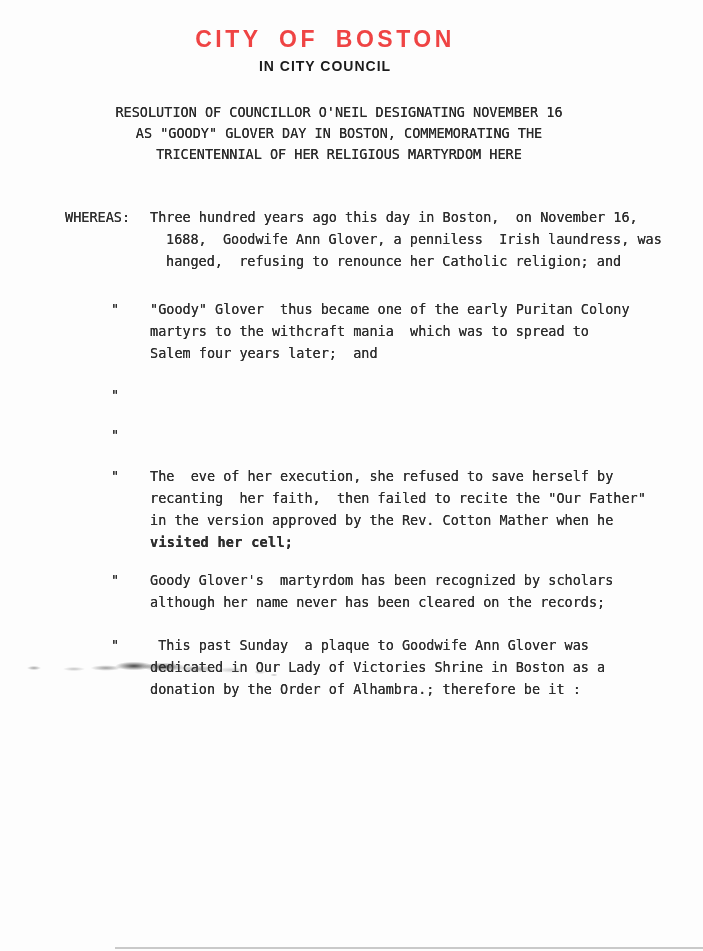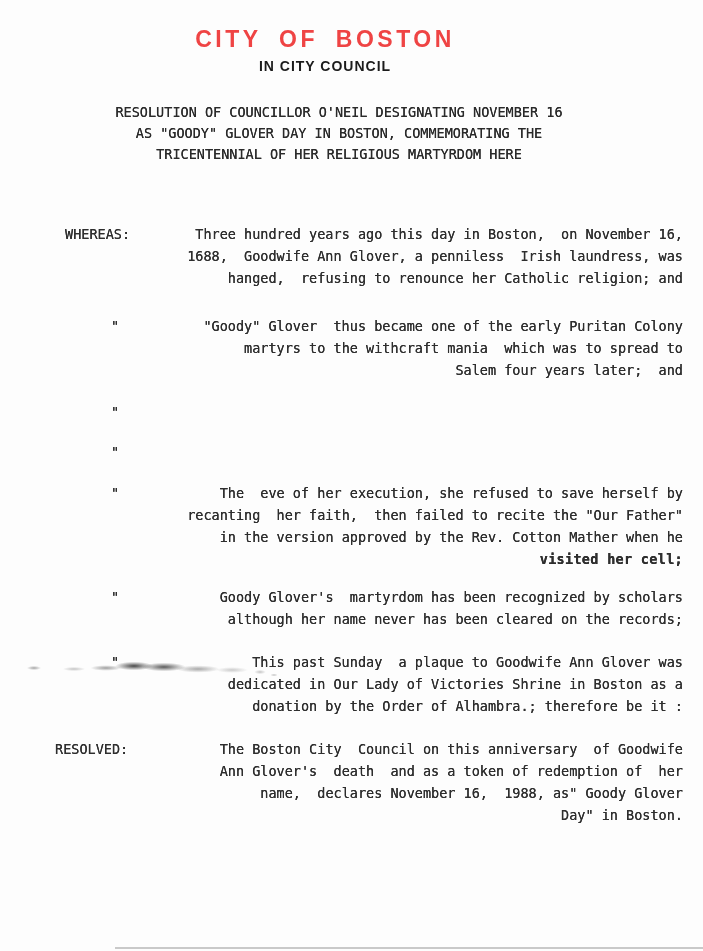--- a/index.html
+++ b/index.html
@@ -39,41 +39,40 @@
     margin-top: 26px;
     font-size: 13.5px;
     line-height: 21px;
     white-space: pre-wrap;
     color: #2a2a2a;
     text-shadow: 0 0 0.3px #2a2a2a;
     padding-left: 28px;
   }
   .body-wrap {
     position: relative;
-    margin-top: 58px;
+    margin-top: 41px;
   }
   .para {
     display: flex;
     align-items: flex-start;
     margin-left: 65px;
     margin-right: 20px;
     font-size: 13.5px;
     line-height: 22px;
   }
   .para .p-label {
     flex: 0 0 85px;
     white-space: nowrap;
     text-shadow: 0 0 0.3px #2a2a2a;
   }
   .para.ditto .p-label { padding-left: 46px; box-sizing: border-box; }
   .para .p-text {
     flex: 1 1 auto;
     white-space: pre-wrap;
     text-shadow: 0 0 0.3px #2a2a2a;
-    text-align: right;
   }
   .para.mb26 { margin-bottom: 26px; }
   .para.mb20 { margin-bottom: 20px; }
   .para.mb18 { margin-bottom: 18px; }
   .para.mb19 { margin-bottom: 19px; }
   .para.mb16 { margin-bottom: 16px; }
   .para.mb21 { margin-bottom: 21px; }
   .para.hang1 .p-text { text-indent: -16px; padding-left: 16px; }
   .para.resolved { margin-left: 55px; }
   .para.resolved .p-label { flex-basis: 95px; }
@@ -165,26 +164,19 @@
 although her name never has been cleared on the records;</div>
     </div>
 
     <div class="para ditto mb21">
       <div class="p-label">"</div>
       <div class="p-text"> This past Sunday  a plaque to Goodwife Ann Glover was
 dedicated in Our Lady of Victories Shrine in Boston as a
 donation by the Order of Alhambra.; therefore be it :</div>
     </div>
 
-    <div class="para resolved">
-      <div class="p-label">RESOLVED:</div>
-      <div class="p-text">The Boston City  Council on this anniversary  of Goodwife
-Ann Glover's  death  and as a token of redemption of  her
-name,  declares November 16,  1988, as" Goody Glover
-Day" in Boston.</div>
-    </div>
 
   </div>
 
   <div class="smudge"></div>
   <div class="scan-line"></div>
 
 </div>
 
 </body></html>

